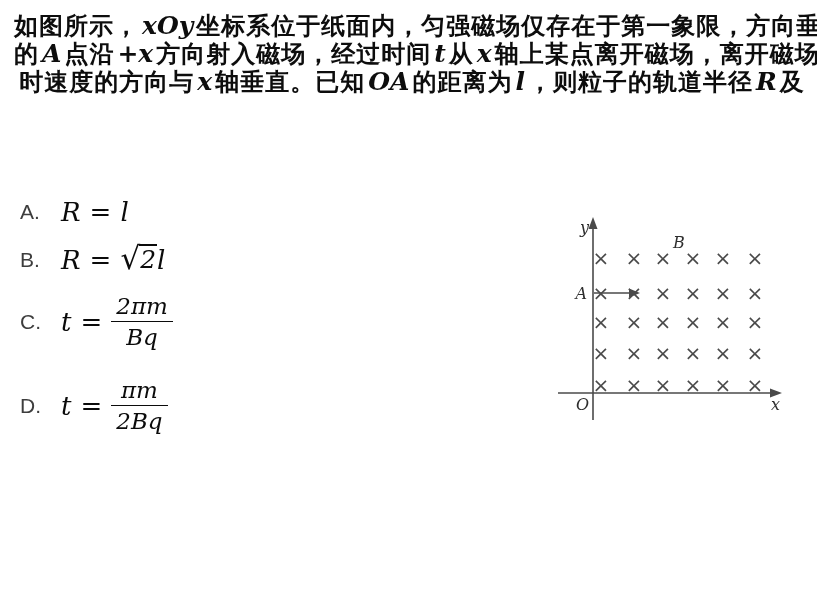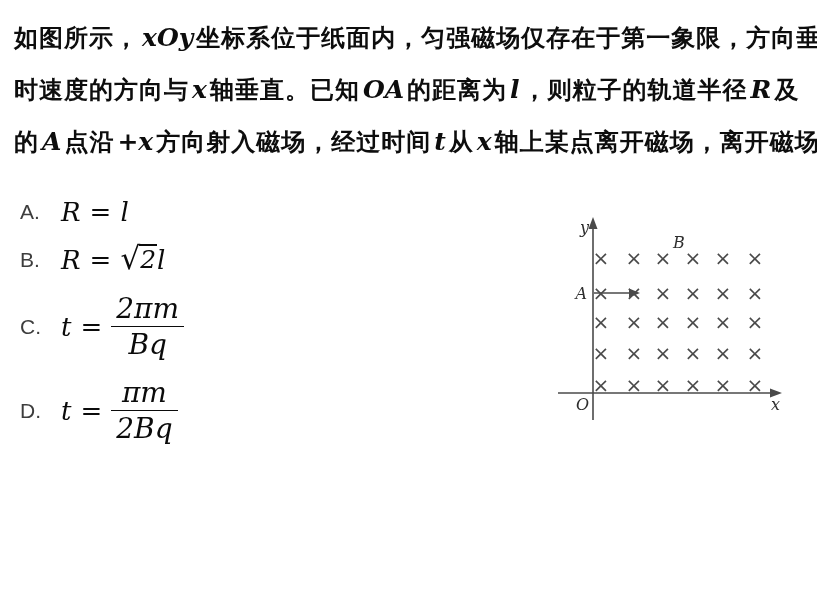--- a/index.html
+++ b/index.html
@@ -2,37 +2,37 @@
 <html><head>
 <meta charset="utf-8">
 <style>
   * { margin:0; padding:0; box-sizing:border-box; }
   html,body { width:817px; height:608px; background:#ffffff; overflow:hidden;
     font-family:"Liberation Serif", serif; }
   .stage { position:relative; width:817px; height:608px; background:#fff; }
 
   
   .problem { position:absolute; left:14px; top:12px; width:796px; color:#0d0d0d; }
-  .p-line { white-space:nowrap; font-size:24px; line-height:52px; font-weight:700;
-            letter-spacing:1px; }
+  .p-line { white-space:nowrap; font-size:24px; line-height:28px; font-weight:700;
+            letter-spacing:1px;text-align:center; }
   .mvar { font-family:"DejaVu Serif", serif; font-style:italic; font-weight:600;
           font-size:25px; letter-spacing:0; margin:0 3px; }
 
   
   .option { position:absolute; display:flex; align-items:center; color:#0d0d0d; }
   .opt-label { font-family:"Liberation Sans", sans-serif; font-size:21px;
                color:#3d3d3d; margin-right:15px; min-width:26px; }
   .formula { display:inline-flex; align-items:center;
              font-family:"DejaVu Serif", serif; font-size:26px; font-style:italic;
              color:#0b0b0b; }
   .mi { font-style:italic; }
   .mo { font-style:normal; margin:0 9px; }
   .frac { display:inline-flex; flex-direction:column; align-items:center;
           vertical-align:middle; }
-  .frac .num, .frac .den { font-size:28px; font-style:italic; line-height:1.05;
+  .frac .num, .frac .den { font-size:23px; font-style:italic; line-height:1.05;
           padding:1px 5px; }
   .frac .bar { width:100%; border-top:1.8px solid #0b0b0b; height:0; margin:2px 0; }
   .sqrt { display:inline-flex; align-items:flex-start; }
   .sqrt-sign { font-style:normal; font-size:31px; line-height:1;
                transform:translateY(-1px); }
   .sqrt-rad { border-top:2.2px solid #0b0b0b; font-style:italic; font-size:25px;
               line-height:1.15; padding:0 1px; margin-left:-1px; }
 
   
   .diagram { position:absolute; left:552px; top:213px; width:245px; height:207px; }
@@ -43,22 +43,22 @@
   .cross { font-family:"DejaVu Sans", sans-serif; font-size:20px; fill:#4a4a4a;
            text-anchor:middle; dominant-baseline:central; }
 </style>
 </head>
 <body>
 
 <div class="stage">
 
   <div class="problem">
       <div class="p-line"><span>如图所示，</span><span class="mvar">xOy</span><span>坐标系位于纸面内，匀强磁场仅存在于第一象限，方向垂</span></div>
+      <div class="p-line"><span>的</span><span class="mvar">A</span><span>点沿</span><span class="mvar">+x</span><span>方向射入磁场，经过时间</span><span class="mvar">t</span><span>从</span><span class="mvar">x</span><span>轴上某点离开磁场，离开磁场</span></div>
       <div class="p-line"><span>时速度的方向与</span><span class="mvar">x</span><span>轴垂直。已知</span><span class="mvar">OA</span><span>的距离为</span><span class="mvar">l</span><span>，则粒子的轨道半径</span><span class="mvar">R</span><span>及</span></div>
-      <div class="p-line"><span>的</span><span class="mvar">A</span><span>点沿</span><span class="mvar">+x</span><span>方向射入磁场，经过时间</span><span class="mvar">t</span><span>从</span><span class="mvar">x</span><span>轴上某点离开磁场，离开磁场</span></div>
     </div>
 
   <div class="option" style="left:20px; top:197px;">
     <span class="opt-label">A.</span>
     <span class="formula">
         <span class="mi">R</span>
         <span class="mo">=</span>
         <span class="mi">l</span>
       </span>
   </div>

